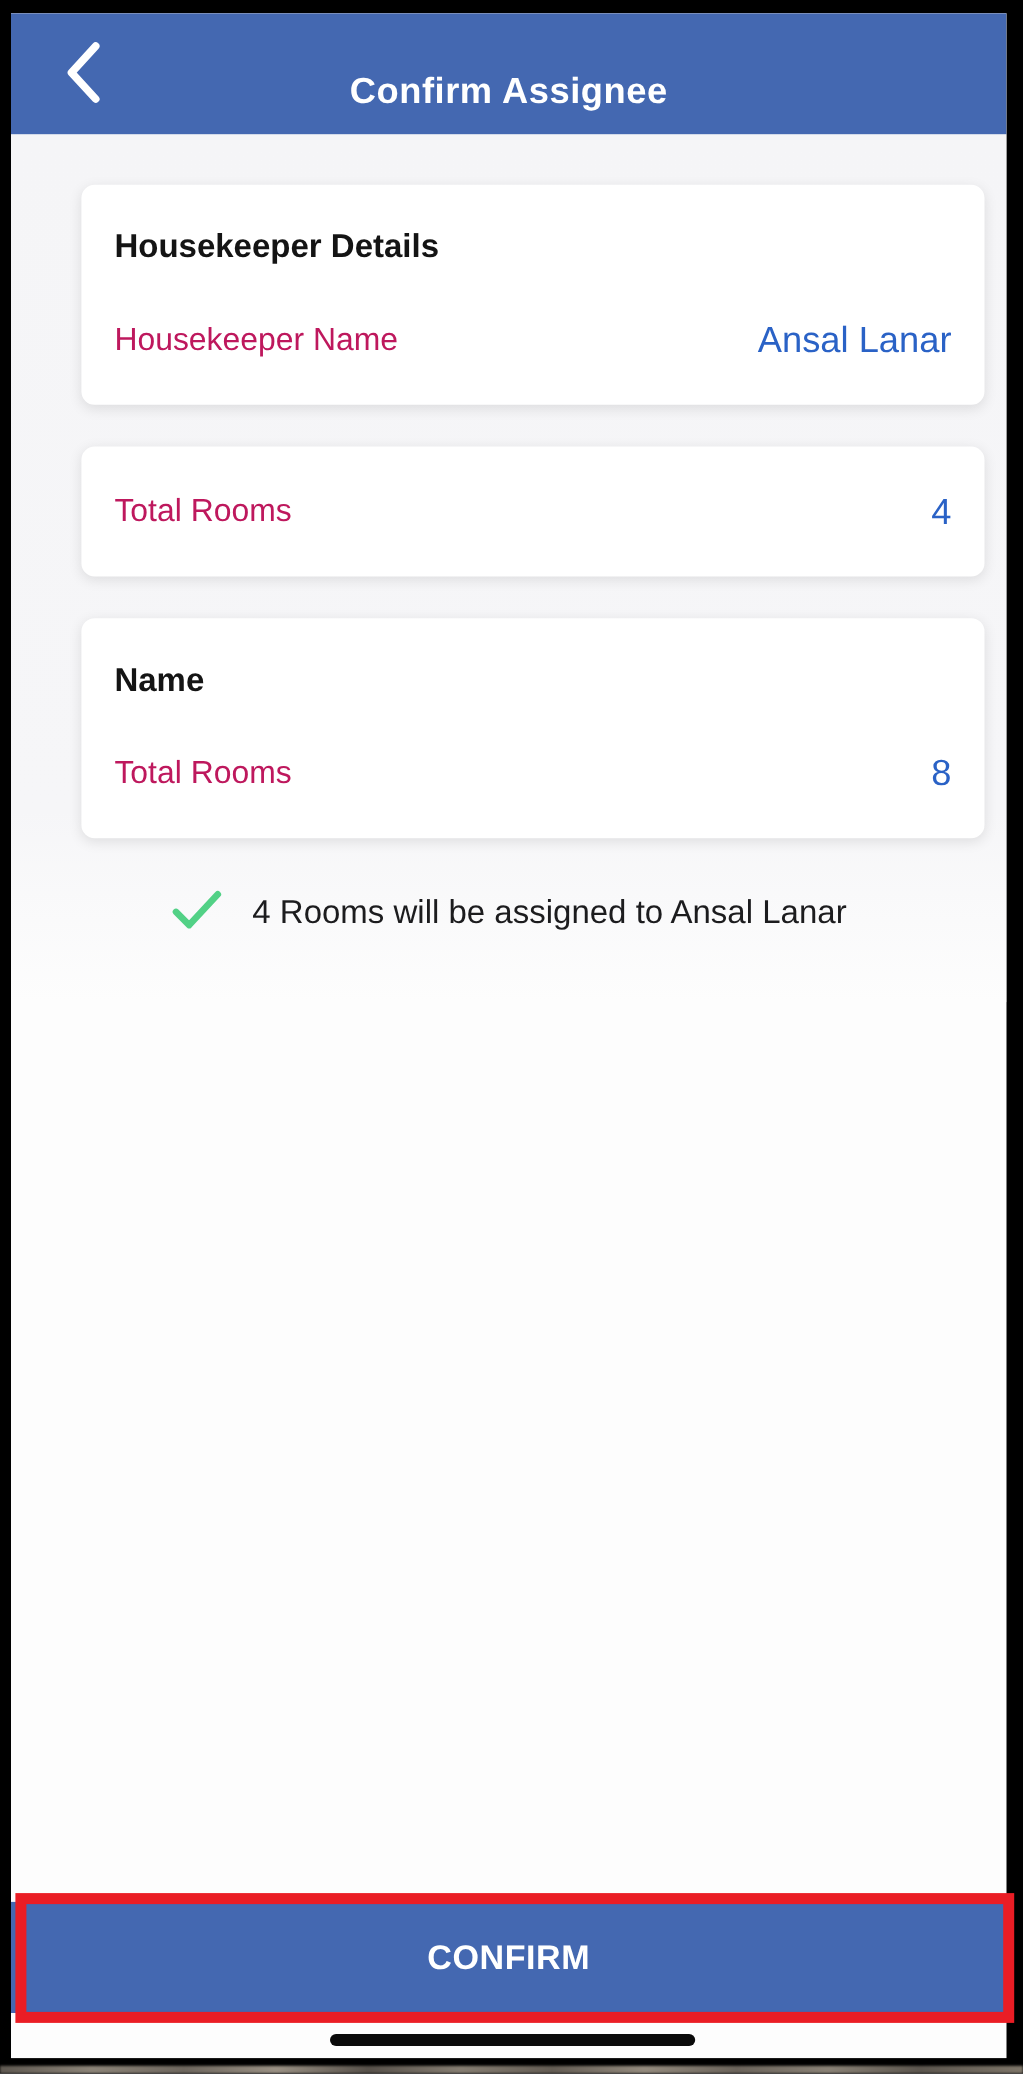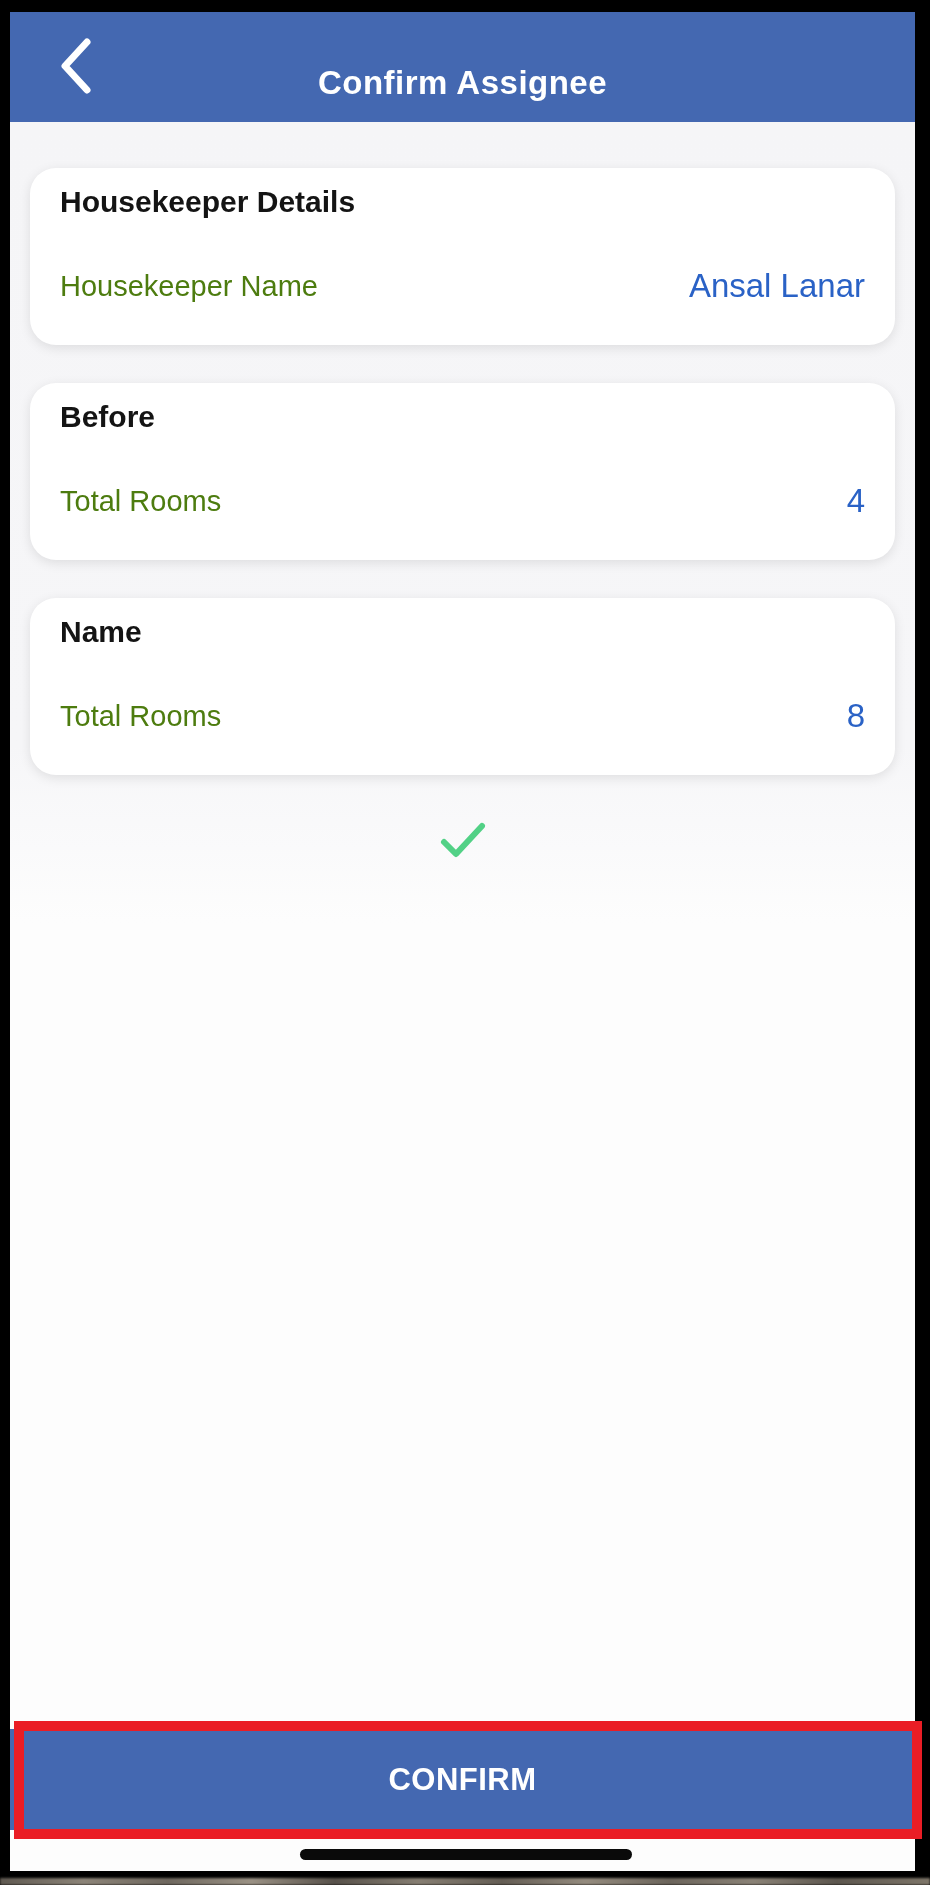--- a/index.html
+++ b/index.html
@@ -55,39 +55,40 @@
   }
 
   
   .content {
     padding: 46px 20px 0;
     background: linear-gradient(#f5f5f7 0%, #f6f6f8 78%, #fdfdfd 100%);
     padding-bottom: 60px;
   }
   .card {
     background: #ffffff;
-    border-radius: 26px;
+    border-radius: 12px;
     box-shadow: 0 3px 12px rgba(0,0,0,0.10);
-    padding: 17px 30px 40px;
+    padding: 40px 30px 40px;
     margin-bottom: 38px;
+    margin-left: 44px;
   }
   .card-title {
     font-size: 30px;
     font-weight: bold;
     color: #141414;
     margin-bottom: 48px;
   }
   .card-row {
     display: flex;
     align-items: center;
     justify-content: space-between;
   }
   .row-label {
     font-size: 29px;
-    color: #4d7c0f;
+    color: #be185d;
     text-align: right;
   }
   .row-value {
     font-size: 33px;
     color: #2a62c6;
   }
 
   
   .note-row {
     margin-top: 46px;
@@ -175,41 +176,41 @@
 
       <div class="card">
         <div class="card-title">Housekeeper Details</div>
         <div class="card-row">
           <span class="row-label">Housekeeper Name</span>
           <span class="row-value">Ansal Lanar</span>
         </div>
       </div>
 
       <div class="card">
-        <div class="card-title">Before</div>
         <div class="card-row">
           <span class="row-label">Total Rooms</span>
           <span class="row-value">4</span>
         </div>
       </div>
 
       <div class="card">
         <div class="card-title">Name</div>
         <div class="card-row">
           <span class="row-label">Total Rooms</span>
           <span class="row-value">8</span>
         </div>
       </div>
 
       <div class="note-row">
         <span>
           <svg width="48" height="38" viewBox="0 0 48 38">
             <polyline points="5,21 17,33 43,5" fill="none" stroke="#52d186" stroke-width="6" stroke-linecap="round" stroke-linejoin="round"></polyline>
           </svg>
         </span>
+        <span class="note-text">4 Rooms will be assigned to Ansal Lanar</span>
       </div>
 
     </div>
   </div>
 
   <button class="confirm-button">CONFIRM</button>
   <div class="red-annotation"></div>
 
   <div class="home-indicator"></div>
   <div class="bottom-texture"></div>

